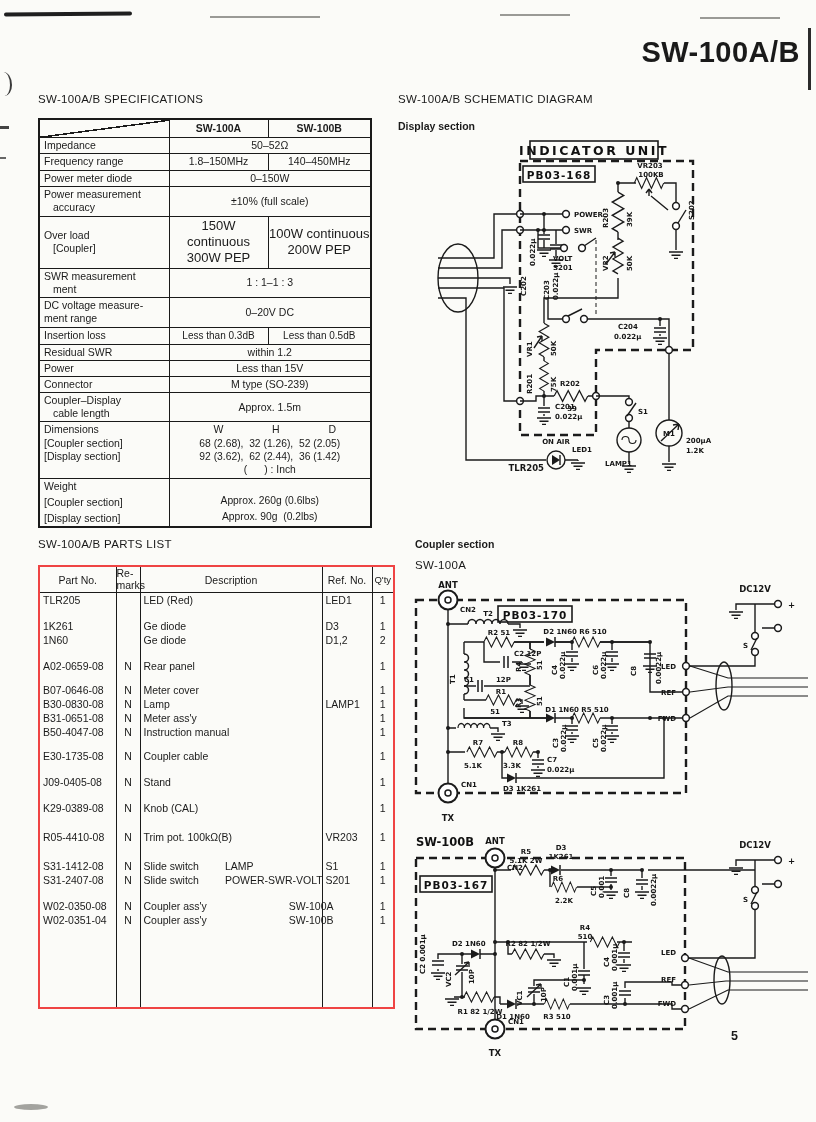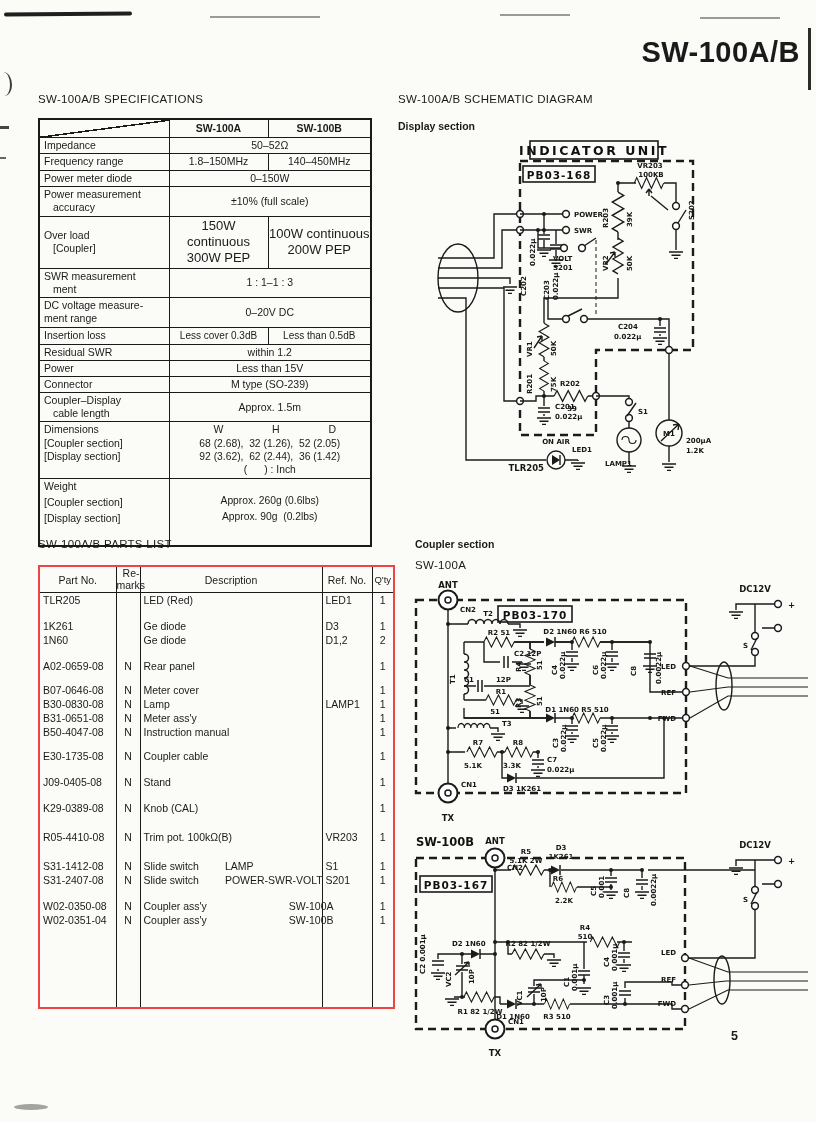--- a/index.html
+++ b/index.html
@@ -26,21 +26,21 @@
   table.parts th{border-bottom:1.8px solid #1a1a1a;font-weight:normal;font-size:10.5px;padding:1px 0;vertical-align:middle}
   table.parts td{padding:0 3px;white-space:nowrap;overflow:visible}
   table.parts td,table.parts th{border-left:1.6px solid #1a1a1a}
   table.parts td:first-child,table.parts th:first-child{border-left:none}
   tr.data td{height:14px;line-height:14px}
   tr.sp td{height:12px}
   tr.sp10 td{height:10px}
   tr.sp14 td{height:15px}
   tr.fill td{height:80px}
   .cen{text-align:center}
-  .rem{font-size:6.5px;line-height:1.1;text-align:right}
+  .rem{font-size:6.5px;line-height:1.1;text-align:left}
   .d2a{display:inline-block;margin-left:26px}
   .d2b{display:inline-block;margin-left:82px}
   
   svg text{font-family:"DejaVu Sans",sans-serif}
   .sl{font-size:7px;font-weight:bold;fill:#161616}
   .sl9{font-size:8.5px;font-weight:bold;fill:#161616}
   .sb{font-size:10.5px;font-weight:bold;fill:#111;letter-spacing:1px}
   .st{font-size:12.5px;font-weight:bold;fill:#111;letter-spacing:2.5px}
   .w{stroke:#1b1b1b;stroke-width:1.4;fill:none}
   .w2{stroke:#1b1b1b;stroke-width:1.1;fill:none}
@@ -157,21 +157,21 @@
         </tr>
     <tr style="height:30px">
           <td class="lbl">
             <div>DC voltage measure-</div>
             <div>ment range</div>
           </td>
           <td class="val" colspan="2">0–20V DC</td>
         </tr>
     <tr style="height:17px">
           <td class="lbl">Insertion loss</td>
-          <td class="val" style="font-size:10px">Less cover 0.3dB</td>
+          <td class="val" style="font-size:10px">Less than 0.3dB</td>
           <td class="val" style="font-size:10px">Less than 0.5dB</td>
         </tr>
     <tr style="height:16px">
           <td class="lbl">Residual SWR</td>
           <td class="val" colspan="2">within 1.2</td>
         </tr>
     <tr style="height:16px">
           <td class="lbl">Power</td>
           <td class="val" colspan="2">Less than 15V</td>
         </tr>
@@ -196,21 +196,21 @@
         <div class="whd">
               <span>W</span>
               <span>H</span>
               <span>D</span>
             </div>
         <div class="pre">68 (2.68),  32 (1.26),  52 (2.05)</div>
         <div class="pre">92 (3.62),  62 (2.44),  36 (1.42)</div>
         <div class="pre">(      ) : Inch</div>
       </td>
     </tr>
-    <tr style="height:68px">
+    <tr style="height:49px">
       <td class="lbl" style="vertical-align:top">
             <div>Weight</div>
             <div style="margin-top:3px">[Coupler section]</div>
             <div style="margin-top:3px">[Display section]</div>
           </td>
       <td colspan="2" style="vertical-align:top">
         <div class="spacer13"></div>
         <div class="pre" style="line-height:1.55">Approx. 260g (0.6lbs)</div>
         <div class="pre" style="line-height:1.55">Approx. 90g  (0.2lbs)</div>
       </td>

